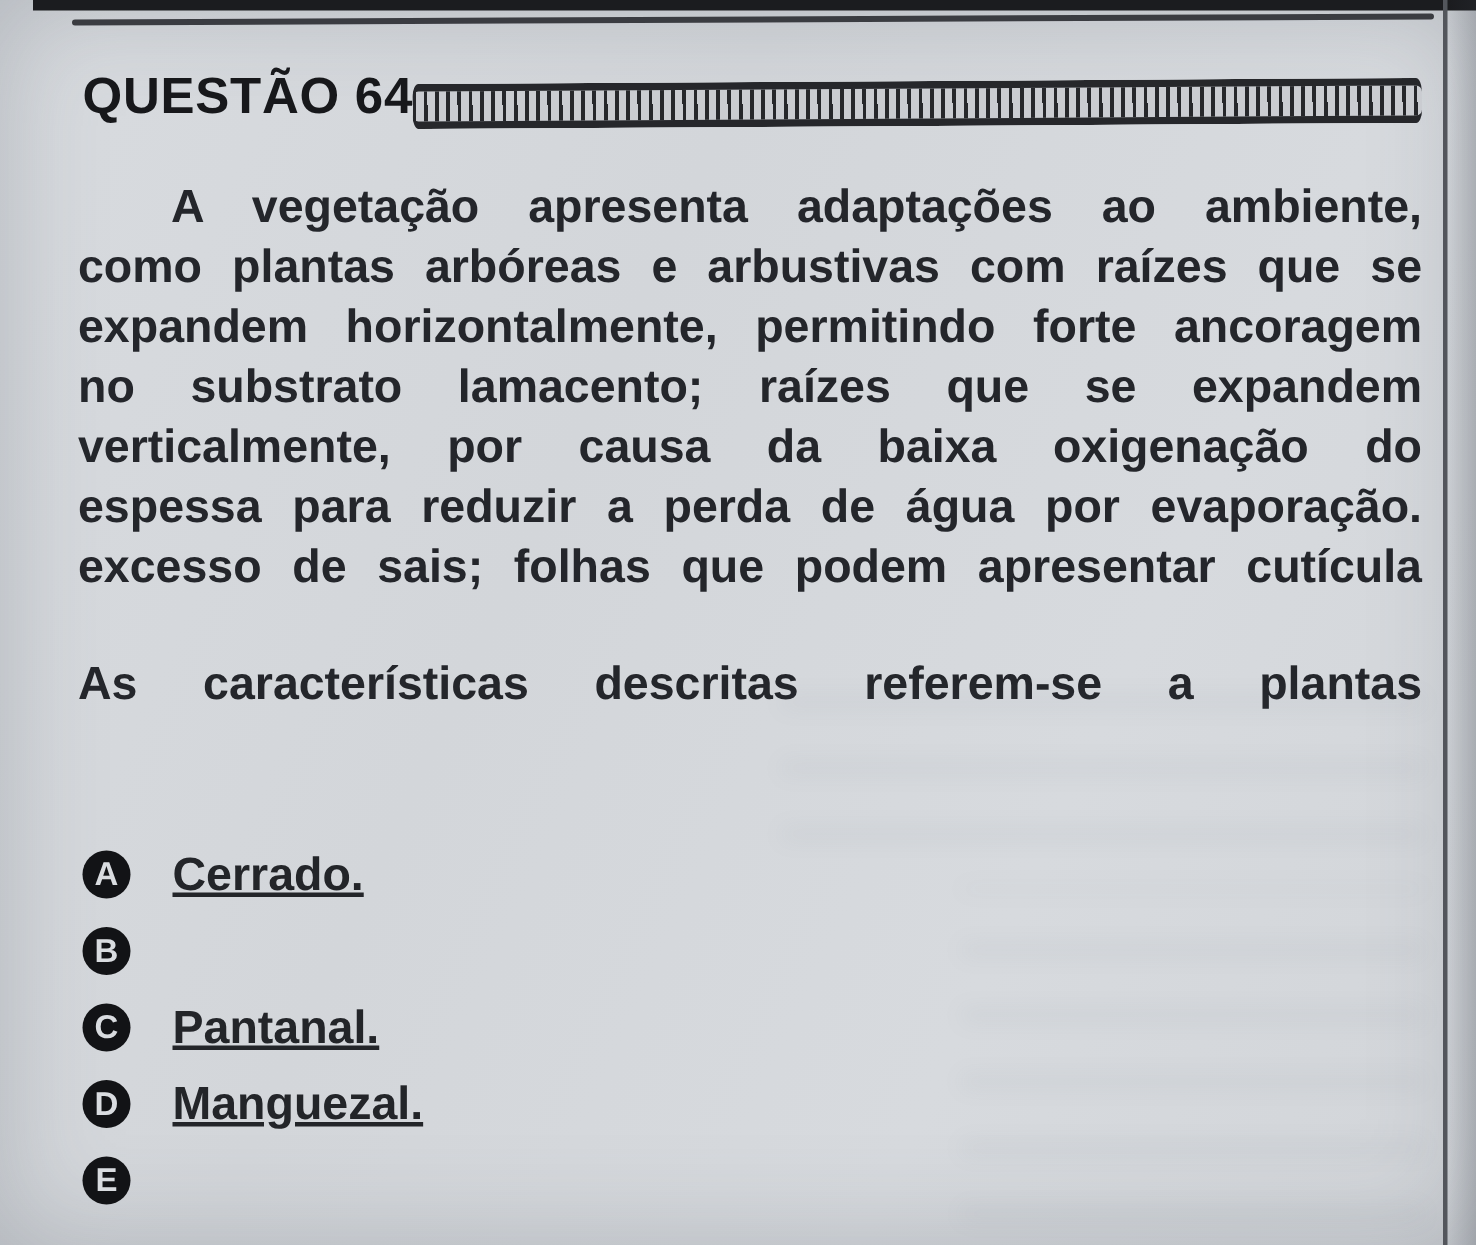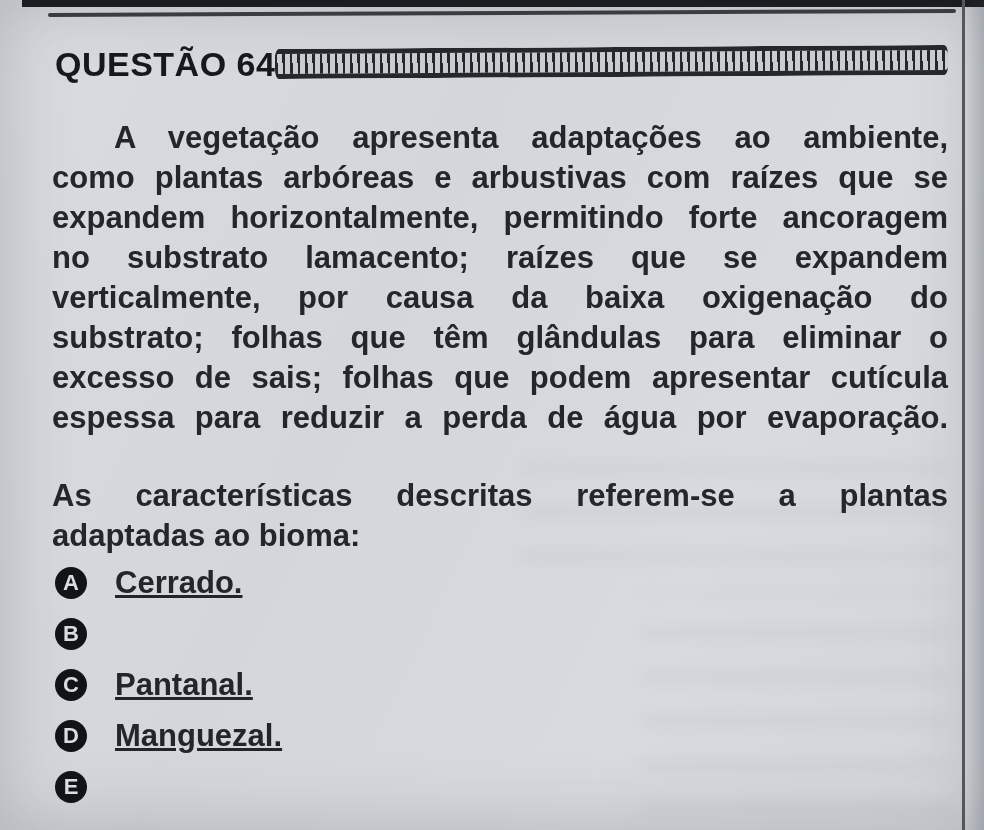--- a/index.html
+++ b/index.html
@@ -43,21 +43,21 @@
     position: absolute;
     top: 0; bottom: 0; right: 0; width: 18px;
     background: linear-gradient(90deg, rgba(0,0,0,0) 0%, rgba(55,60,70,0.18) 100%);
   }
   
   .header {
     position: absolute;
     top: 45px; left: 55px;
     width: 893px;
     display: flex;
-    align-items: flex-start;
+    align-items: flex-end;
   }
   .qlabel {
     font-size: 34px;
     font-weight: bold;
     letter-spacing: 0.5px;
     color: #17181b;
     white-space: nowrap;
   }
   .qbar {
     flex: 1;
@@ -148,27 +148,25 @@
     <span class="qbar"></span>
   </div>
 
   <div class="content">
     <div class="paragraph">
       <div class="jline indent">A vegetação apresenta adaptações ao ambiente,</div>
       <div class="jline">como plantas arbóreas e arbustivas com raízes que se</div>
       <div class="jline">expandem horizontalmente, permitindo forte ancoragem</div>
       <div class="jline">no substrato lamacento; raízes que se expandem</div>
       <div class="jline">verticalmente, por causa da baixa oxigenação do</div>
-      <div class="jline">substrato; folhas que têm glândulas para eliminar o</div>
+      <div class="jline">espessa para reduzir a perda de água por evaporação.</div>
       <div class="jline">excesso de sais; folhas que podem apresentar cutícula</div>
-      <div class="jline">espessa para reduzir a perda de água por evaporação.</div>
     </div>
     <div class="statement">
       <div class="jline">As características descritas referem-se a plantas</div>
-      <div class="jline left-last">adaptadas ao bioma:</div>
     </div>
   </div>
 
   <div class="options">
     <div class="option-row">
       <span class="badge">A</span>
       <span class="opt-text">Cerrado.</span>
     </div>
     <div class="option-row">
       <span class="badge">B</span>

